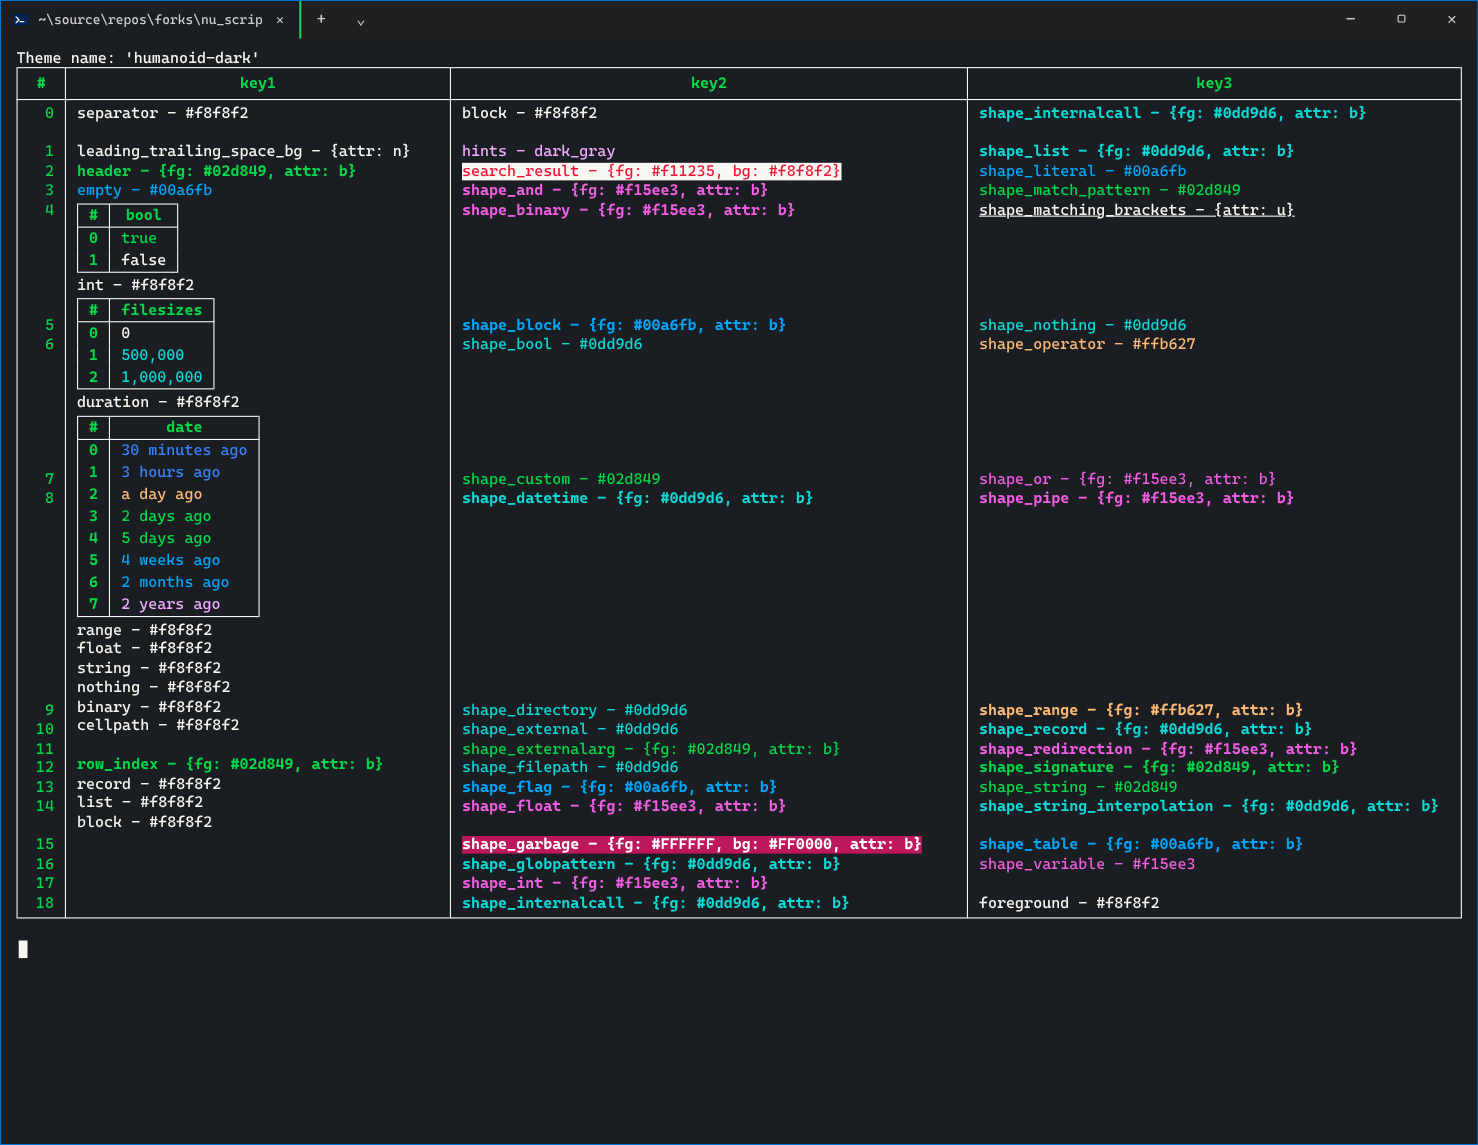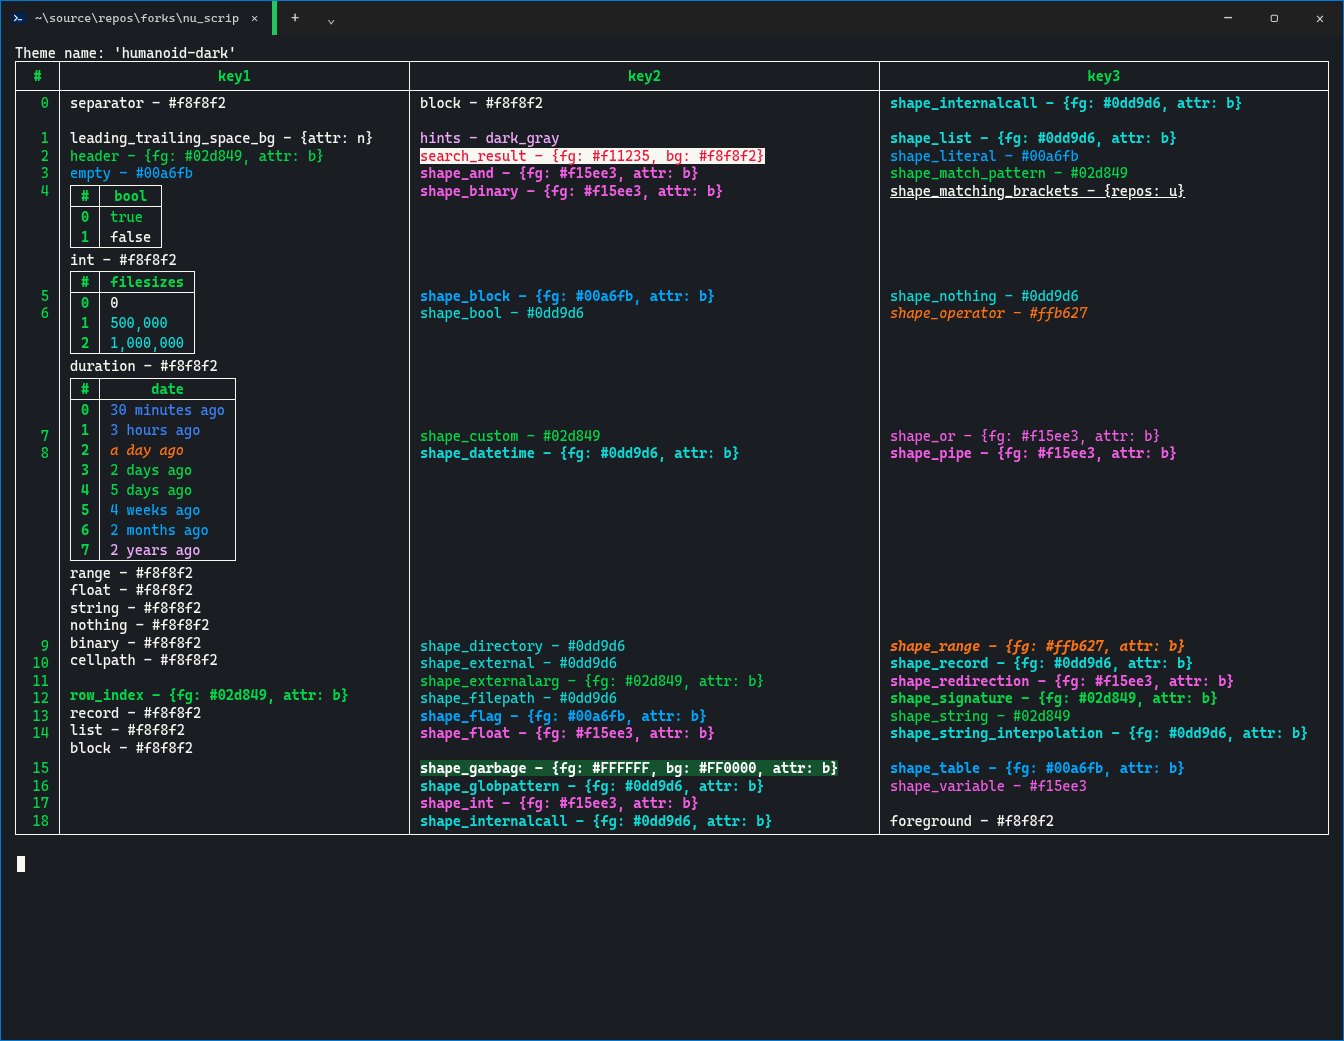--- a/index.html
+++ b/index.html
@@ -21,21 +21,21 @@
     color: #cccccc;
   }
   .tab {
     display: flex;
     align-items: center;
     background: #1a1d21;
     padding: 0 10px;
     gap: 8px;
     font-size: 12px;
     min-width: 220px;
-    border-right: 5px solid #22c55e;
+    border-right: 2px solid #22c55e;
   }
   .tab-icon { width: 16px; height: 16px; display:flex; align-items:center; justify-content:center; }
   .tab-close { margin-left: auto; padding: 2px 4px; cursor: pointer; }
   .newtab, .dropdown { width: 36px; display:flex; align-items:center; justify-content:center; color:#ccc; }
   .win-controls { margin-left: auto; display: flex; }
   .win-btn { width: 46px; display:flex; align-items:center; justify-content:center; color:#ccc; }
 
   .content { padding: 10px 14px; }
   .theme-line { color: #f8f8f2; margin-bottom: 0; }
 
@@ -82,26 +82,26 @@
   .nested th.nidx { text-align: center; }
   .num { text-align: right; }
 
   .line { white-space: pre; line-height: 1.25; }
   .dim { color:#f0abfc; }
   .brackets { text-decoration: underline; }
   .blue { color:#00a6fb; }
   .cyan { color:#0dd9d6; }
   .green { color:#02d849; }
   .magenta { color:#f15ee3; }
-  .yellow { color:#f97316;font-style:italic; }
+  .yellow { color:#fdba74; }
   .red { color:#3b82f6; }
   .white { color:#f8f8f2; }
   .fs { color:#0dd9d6; font-weight: bold;}
   .search-res { color:#f11235; background:#f8f8f2; }
-  .garbage { color:#ffffff; background:#14532d; font-weight:bold; }
+  .garbage { color:#ffffff; background:#be185d; font-weight:bold; }
 
   .cursor {
     display:inline-block; width:8px; height:16px; background:#f8f8f2;
     vertical-align: middle; margin-left:2px;
   }
   .prompt-row { padding: 10px 14px; }
 </style>
 </head>
 <body>
 
@@ -181,21 +181,21 @@
 <div class="line">15</div>
 <div class="line">16</div>
 <div class="line">17</div>
 <div class="line">18</div>
         </td>
 
         <td>
 <div class="line white">separator - #f8f8f2</div>
 <div class="line">&nbsp;</div>
 <div class="line white">leading_trailing_space_bg - {attr: n}</div>
-<div class="line green" style="font-weight:normal">header - {fg: #02d849, attr: b}</div>
+<div class="line green" style="font-weight:bold">header - {fg: #02d849, attr: b}</div>
 <div class="line blue">empty - #00a6fb</div>
 
 <table class="nested">
   <thead>
                 <tr>
     <th class="nidx">#</th>
     <th>bool</th>
   </tr>
               </thead>
   <tbody>
@@ -337,21 +337,21 @@
 <div class="line magenta" style="font-weight:bold">shape_int - {fg: #f15ee3, attr: b}</div>
 <div class="line cyan" style="font-weight:bold">shape_internalcall - {fg: #0dd9d6, attr: b}</div>
         </td>
 
         <td>
 <div class="line cyan" style="font-weight:bold">shape_internalcall - {fg: #0dd9d6, attr: b}</div>
 <div class="line">&nbsp;</div>
 <div class="line cyan" style="font-weight:bold">shape_list - {fg: #0dd9d6, attr: b}</div>
 <div class="line blue">shape_literal - #00a6fb</div>
 <div class="line green">shape_match_pattern - #02d849</div>
-<div class="line white brackets">shape_matching_brackets - {repos: u}</div>
+<div class="line white brackets">shape_matching_brackets - {attr: u}</div>
 <div class="line">&nbsp;</div>
 <div class="line">&nbsp;</div>
 <div class="line">&nbsp;</div>
 <div class="line">&nbsp;</div>
 <div class="line">&nbsp;</div>
 <div class="line cyan">shape_nothing - #0dd9d6</div>
 <div class="line yellow">shape_operator - #ffb627</div>
 <div class="line">&nbsp;</div>
 <div class="line">&nbsp;</div>
 <div class="line">&nbsp;</div>

